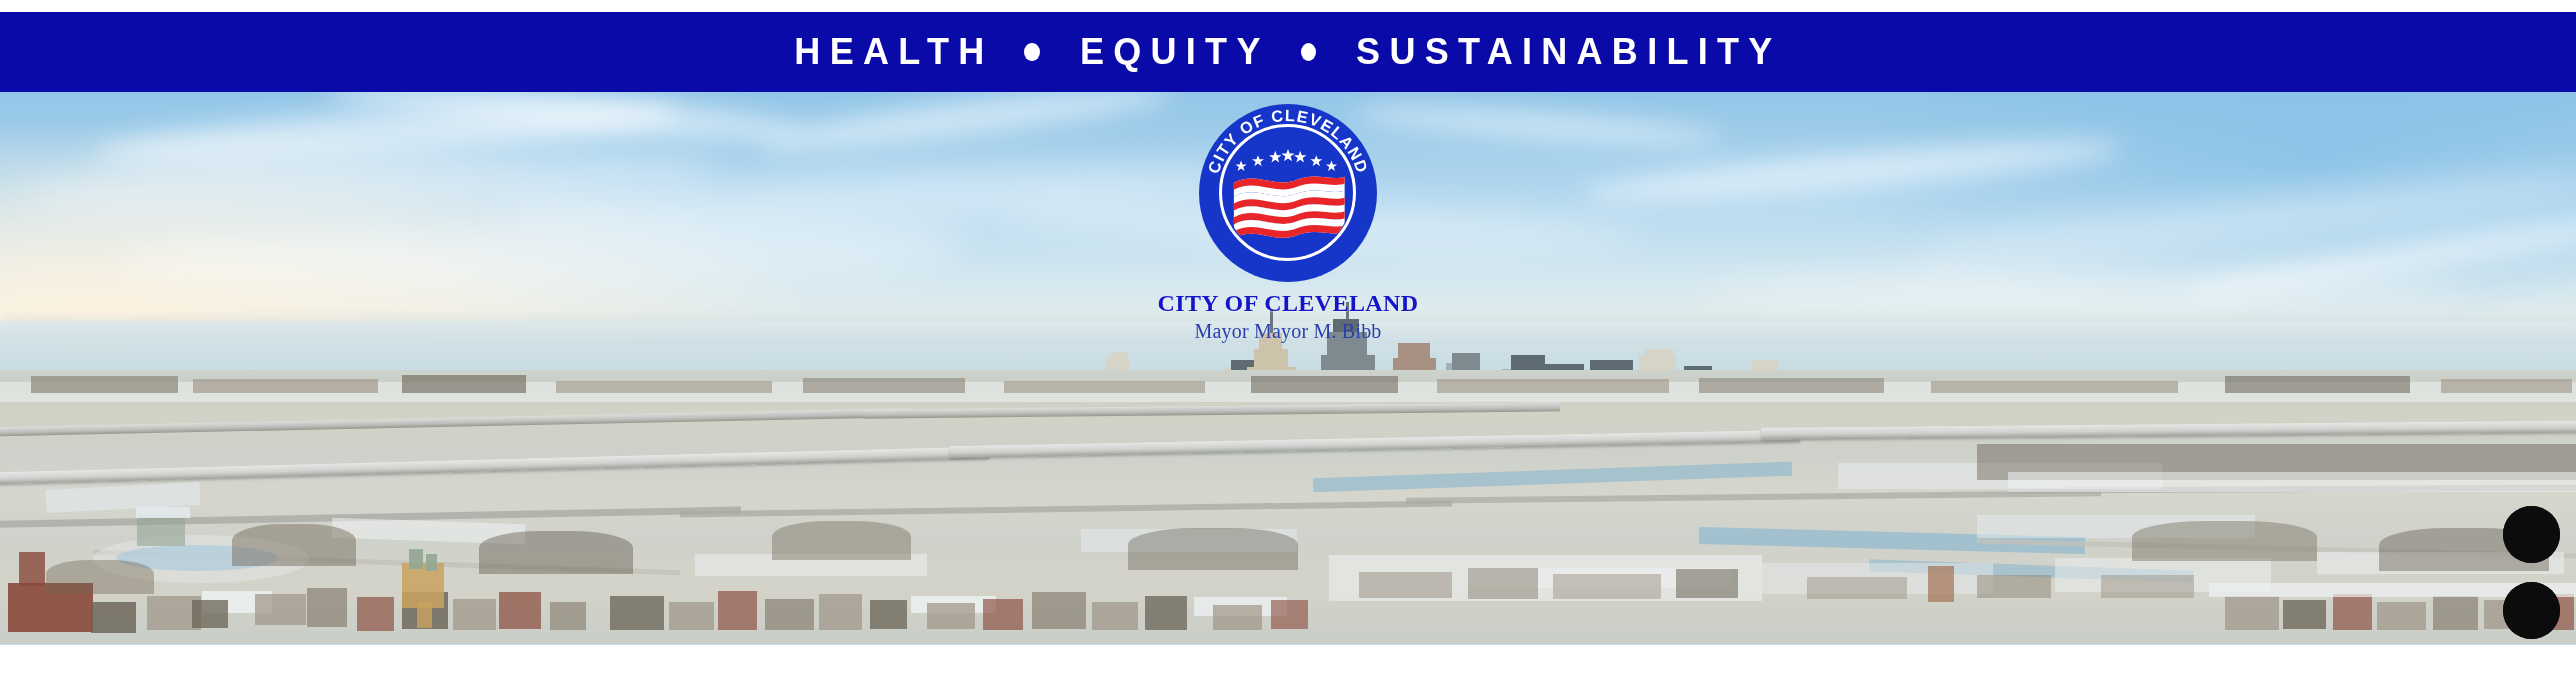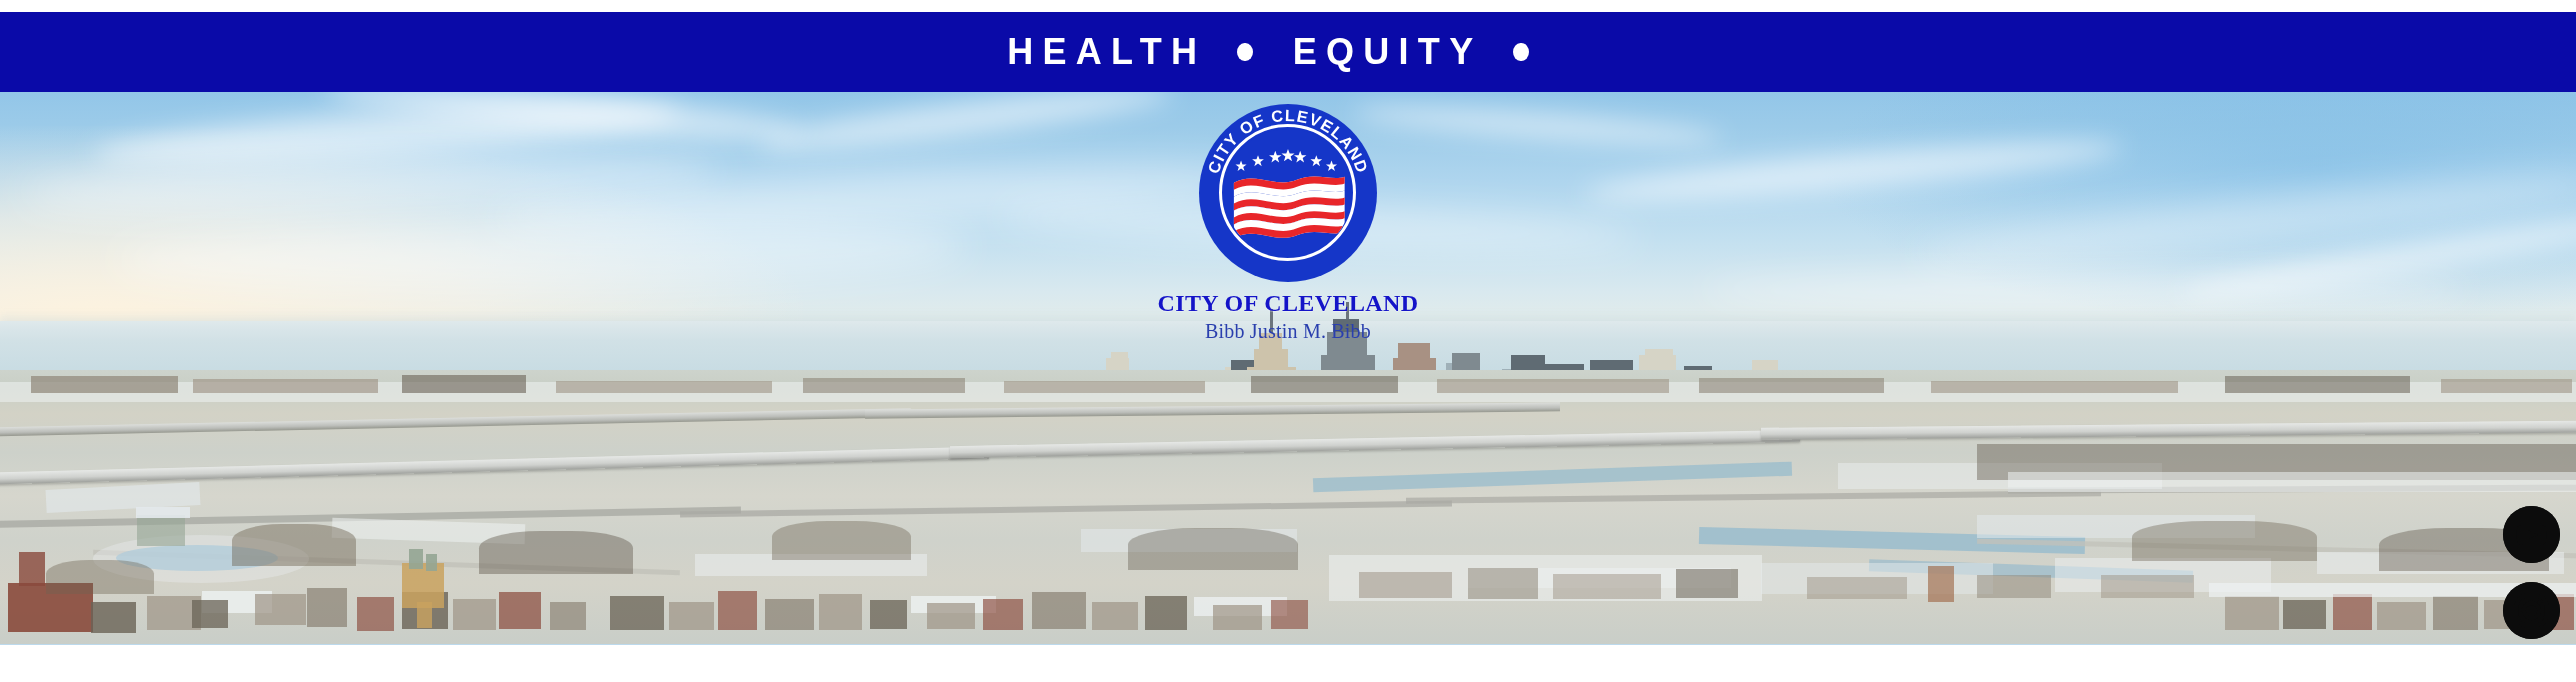--- a/index.html
+++ b/index.html
@@ -220,20 +220,21 @@
 <body>
 
 <div id="page">
 
   <div id="banner">
     <div id="banner-inner">
       <span class="banner-word">HEALTH</span>
       <span class="banner-dot"></span>
       <span class="banner-word">EQUITY</span>
       <span class="banner-dot"></span>
+      <span class="banner-word">SUSTAINABILITY</span>
     </div>
   </div>
 
   <div id="hero">
 
     <div class="sky"></div>
     <div class="sky-glow"></div>
     <div class="sky-glow2"></div>
 
     <div class="cloud soft" style="left:93px;  top:31px;  width:587px;  height:45px; transform:rotate(-4deg);"></div>
@@ -493,21 +494,21 @@
               <path d="M6,63 C34,47 60,71 88,59 C112,49 134,61 150,55 L150,64 C134,70 112,58 88,68 C60,80 34,56 6,72 Z" fill="#E8262A"></path>
 
               <path d="M6,72 C34,56 60,80 88,68 C112,58 134,70 150,64 L150,82 C134,88 112,76 88,86 C60,98 34,74 6,90 Z" fill="#ffffff"></path>
               <path d="M6,81 C34,65 60,89 88,77 C112,67 134,79 150,73 L150,82 C134,88 112,76 88,86 C60,98 34,74 6,90 Z" fill="#E8262A"></path>
             </g>
           </svg>
         </div>
       </div>
 
       <div id="seal-city">CITY OF CLEVELAND</div>
-      <div id="seal-mayor">Bibb Justin M. Bibb</div>
+      <div id="seal-mayor">Mayor Mayor M. Bibb</div>
     </div>
 
 
     <div id="social">
 
       <a class="soc" id="soc-yt" href="#">
         <svg viewBox="0 0 74 74">
           <defs>
             <mask id="mYT">
               <rect x="0" y="0" width="74" height="74" fill="#fff"></rect>

